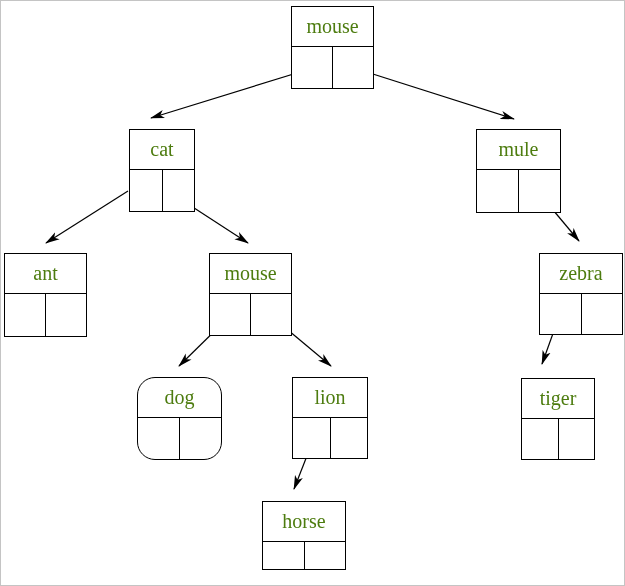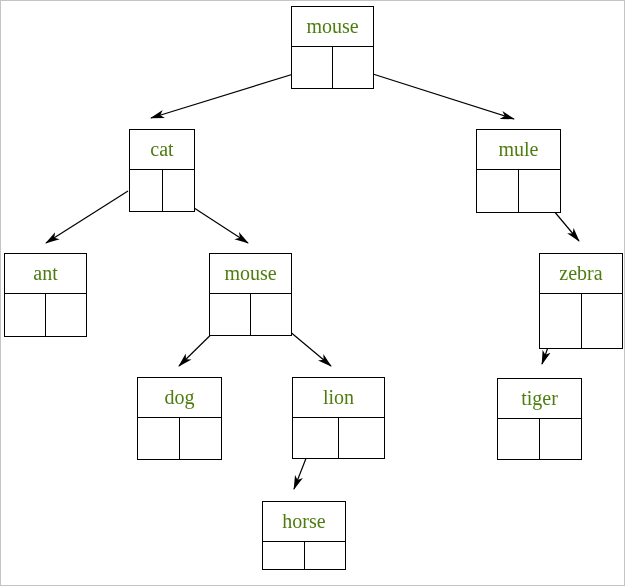--- a/index.html
+++ b/index.html
@@ -89,42 +89,42 @@
         <div class="cell right"></div>
       </div>
     </div>
     <div class="node" style="left: 208px; top: 252px; width: 83px; height: 83px;">
       <div class="label">mouse</div>
       <div class="ptr-row">
         <div class="cell left"></div>
         <div class="cell right"></div>
       </div>
     </div>
-    <div class="node" style="left: 538px; top: 252px; width: 84px; height: 96px;">
+    <div class="node" style="left: 538px; top: 252px; width: 84px; height: 82px;">
       <div class="label">zebra</div>
       <div class="ptr-row">
         <div class="cell left"></div>
         <div class="cell right"></div>
       </div>
     </div>
-    <div class="node" style="left: 136px; top: 376px; width: 85px; height: 83px;">
+    <div class="node" style="left: 136px; top: 376px; width: 85px; height: 83px; border-radius: 18px;">
       <div class="label">dog</div>
       <div class="ptr-row">
         <div class="cell left"></div>
         <div class="cell right"></div>
       </div>
     </div>
-    <div class="node" style="left: 291px; top: 376px; width: 93px; height: 82px;">
+    <div class="node" style="left: 291px; top: 376px; width: 76px; height: 82px;">
       <div class="label">lion</div>
       <div class="ptr-row">
         <div class="cell left"></div>
         <div class="cell right"></div>
       </div>
     </div>
-    <div class="node" style="left: 496px; top: 377px; width: 85px; height: 82px; justify-content: flex-end;">
+    <div class="node" style="left: 520px; top: 377px; width: 74px; height: 82px; justify-content: flex-end;">
       <div class="label">tiger</div>
       <div class="ptr-row">
         <div class="cell left"></div>
         <div class="cell right"></div>
       </div>
     </div>
     <div class="node" style="left: 261px; top: 500px; width: 84px; height: 69px;">
       <div class="label">horse</div>
       <div class="ptr-row">
         <div class="cell left"></div>

